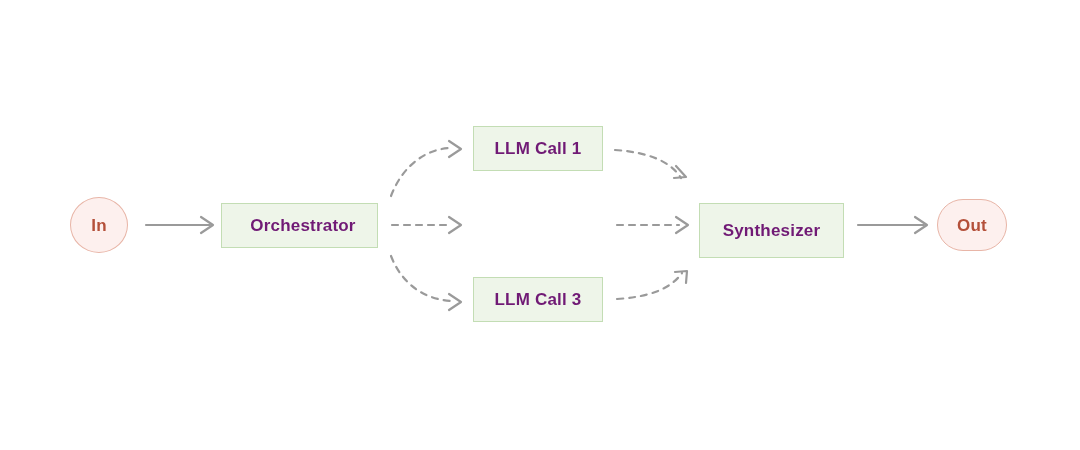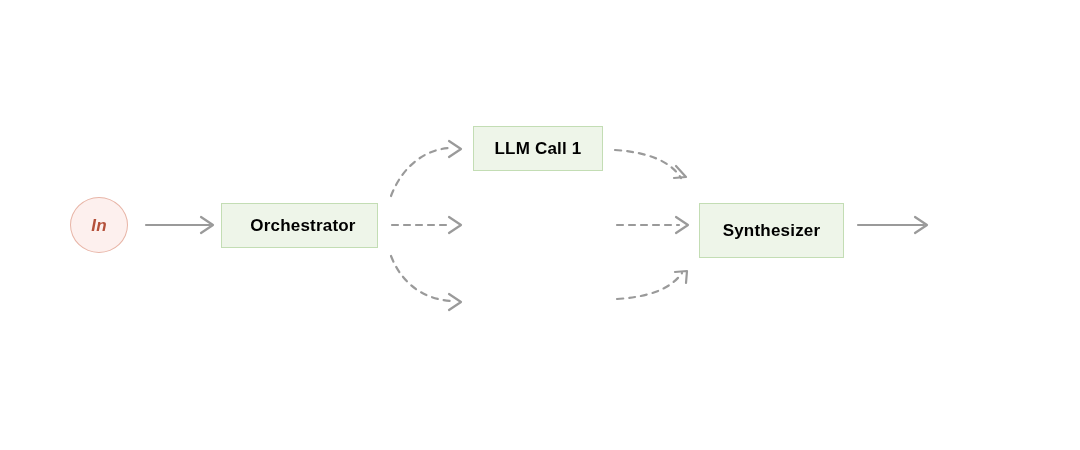--- a/index.html
+++ b/index.html
@@ -31,36 +31,35 @@
     box-sizing: border-box;
     display: flex;
     align-items: center;
     justify-content: center;
     text-align: center;
     line-height: 1;
   }
   .node-box {
     background: #eef5e9;
     border: 1px solid #c3ddb4;
-    color: #000000;
+    color: #701a75;
     font-size: 17px;
     font-weight: bold;
     letter-spacing: 0.2px;
   }
   .node-term {
     background: #fdf0ee;
     border: 1px solid #e8b5a7;
     color: #b4503a;
     font-size: 17px;
     font-weight: bold;
     letter-spacing: 0.2px;
   }
   .term-in {
     border-radius: 50%;
-    font-style: italic;
   }
   .term-out {
     border-radius: 999px;
   }
 </style>
 </head>
 <body>
 
 <div id="canvas">
 
@@ -113,19 +112,25 @@
 
   <div class="node node-box" id="node-orch" style="left: 221px; top: 203px; width: 157px; height: 45px; padding-left: 7px;">
     <span>Orchestrator</span>
   </div>
 
   <div class="node node-box" id="node-llm1" style="left: 473px; top: 126px; width: 130px; height: 45px;">
     <span>LLM Call 1</span>
   </div>
 
 
+  <div class="node node-box" id="node-llm3" style="left: 473px; top: 277px; width: 130px; height: 45px;">
+    <span>LLM Call 3</span>
+  </div>
 
   <div class="node node-box" id="node-synth" style="left: 699px; top: 203px; width: 145px; height: 55px;">
     <span>Synthesizer</span>
   </div>
 
+  <div class="node node-term term-out" id="node-out" style="left: 937px; top: 199px; width: 70px; height: 52px;">
+    <span>Out</span>
+  </div>
 
 </div>
 
 </body></html>

